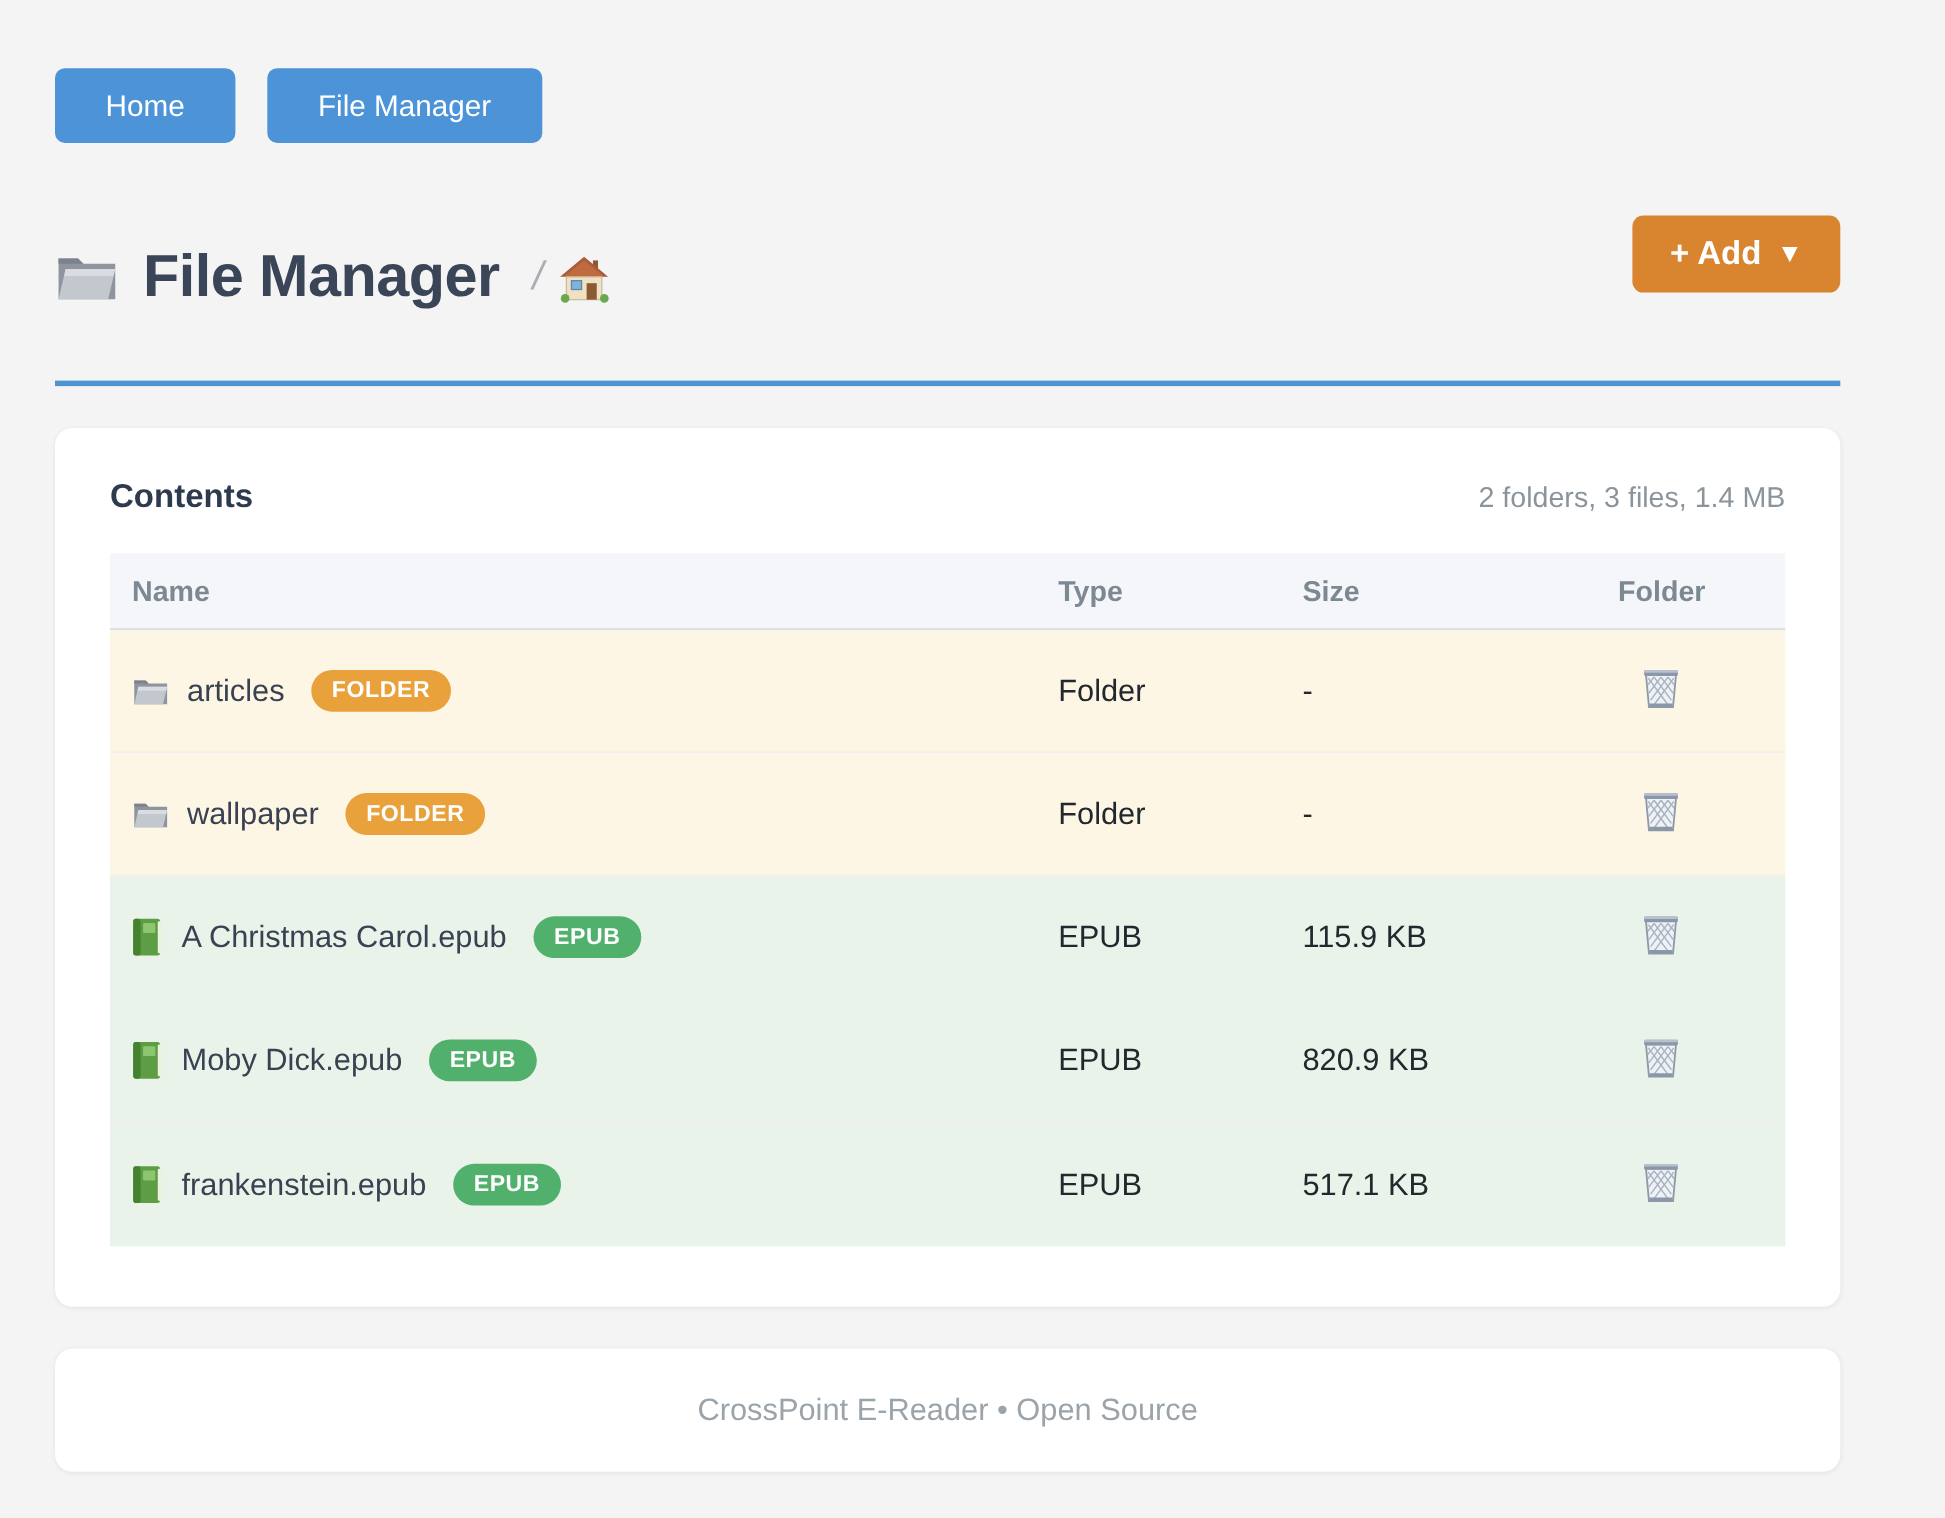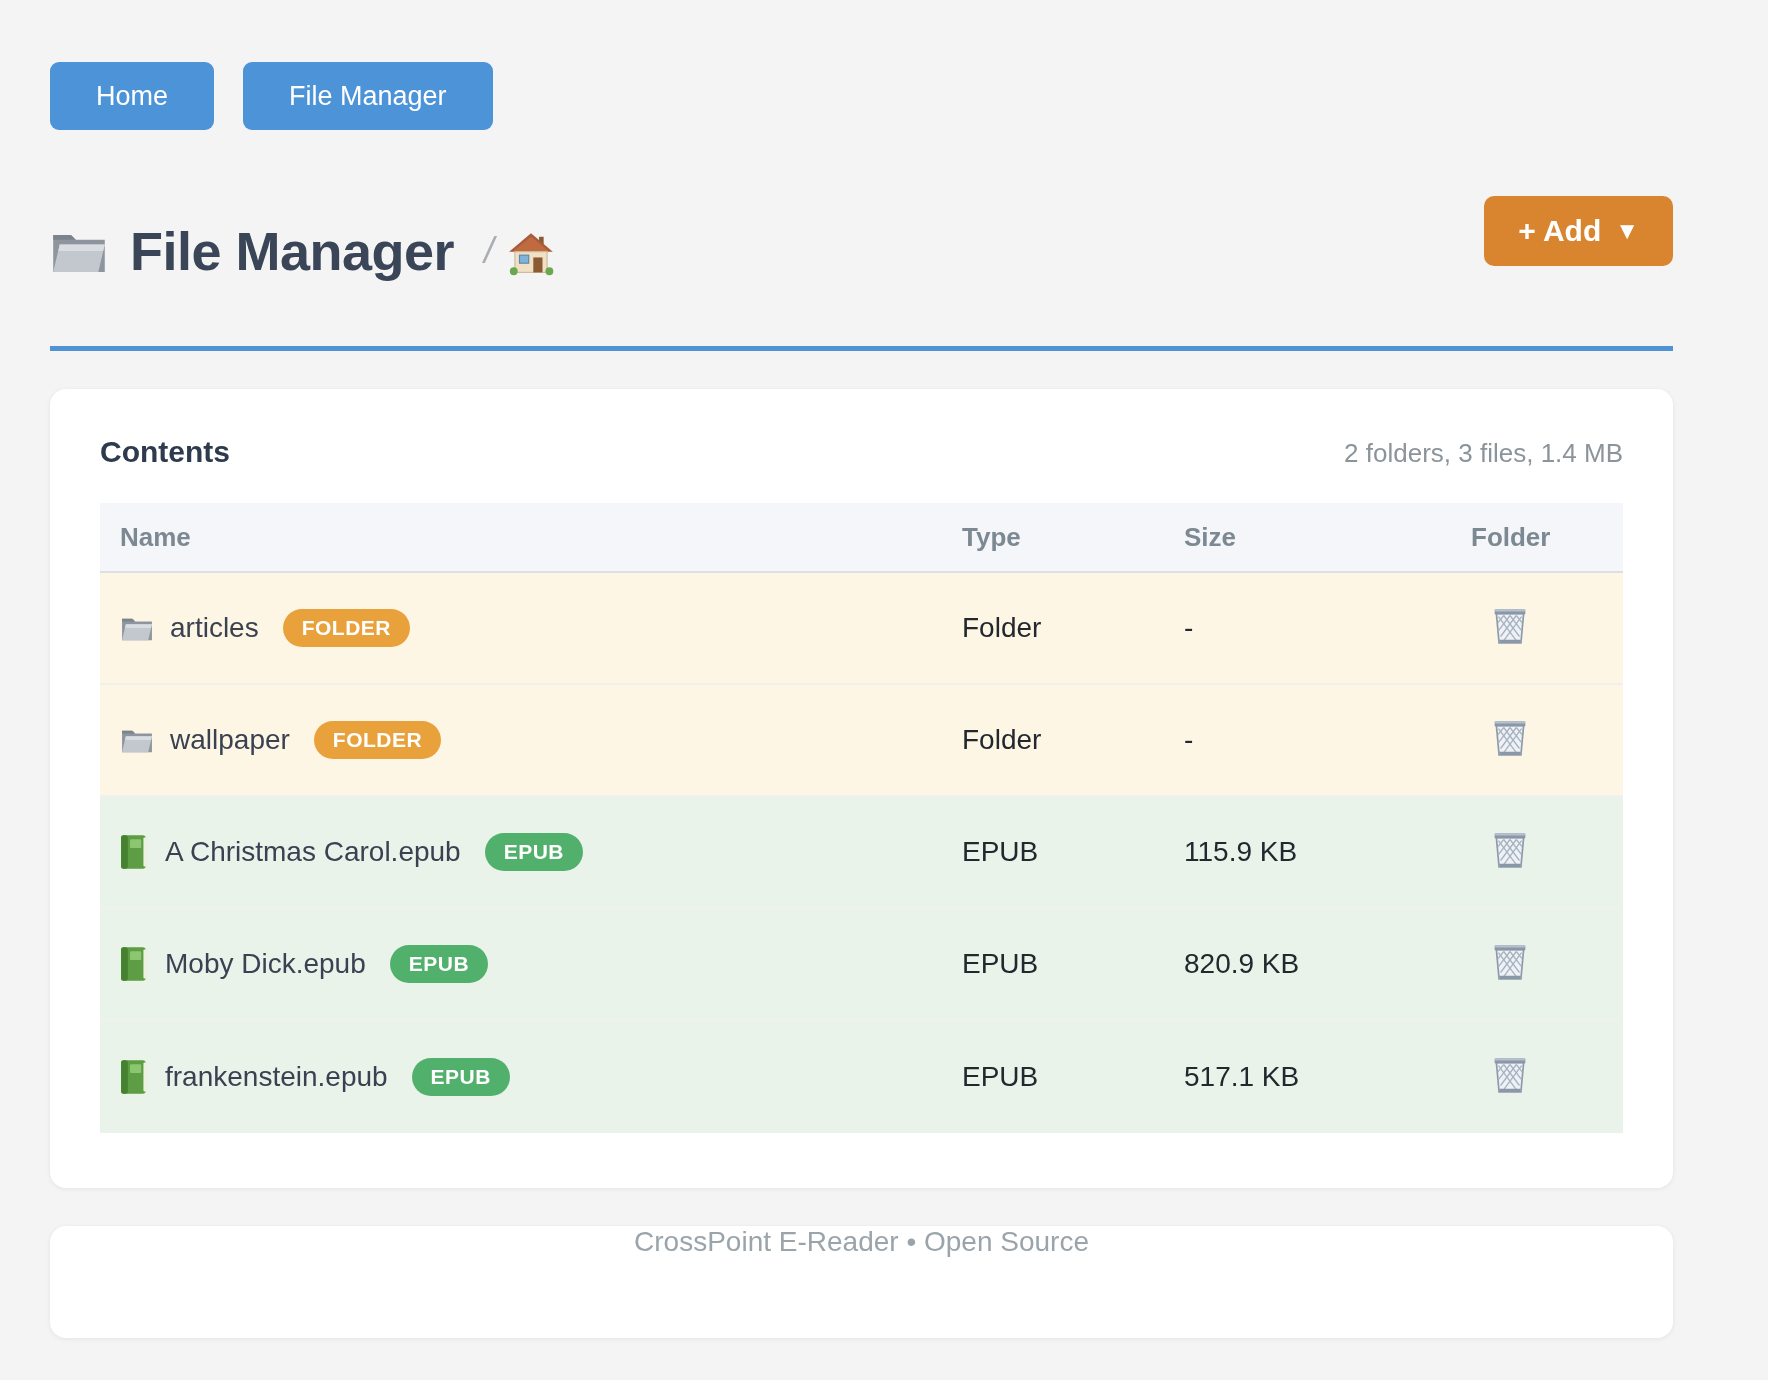--- a/index.html
+++ b/index.html
@@ -89,21 +89,21 @@
     width:38px; height:42px; display:inline-flex;
   }
   .icon-folder-small { width:34px; height:28px; flex:0 0 auto; }
   .icon-book { width:29px; height:36px; flex:0 0 auto; }
 
   
   .footer-card {
     background:#ffffff; border-radius:16px;
     box-shadow:0 1px 5px rgba(0,0,0,0.07);
     margin-top:38px; height:112px;
-    display:flex; align-items:flex-start; justify-content:center;
+    display:flex; align-items:center; justify-content:center;
     font-size:28px; color:#9aa4aa;
   }
 </style>
 </head>
 <body>
 
 <div class="container">
 
   <div class="nav-row">
     <button class="nav-btn">Home</button>

